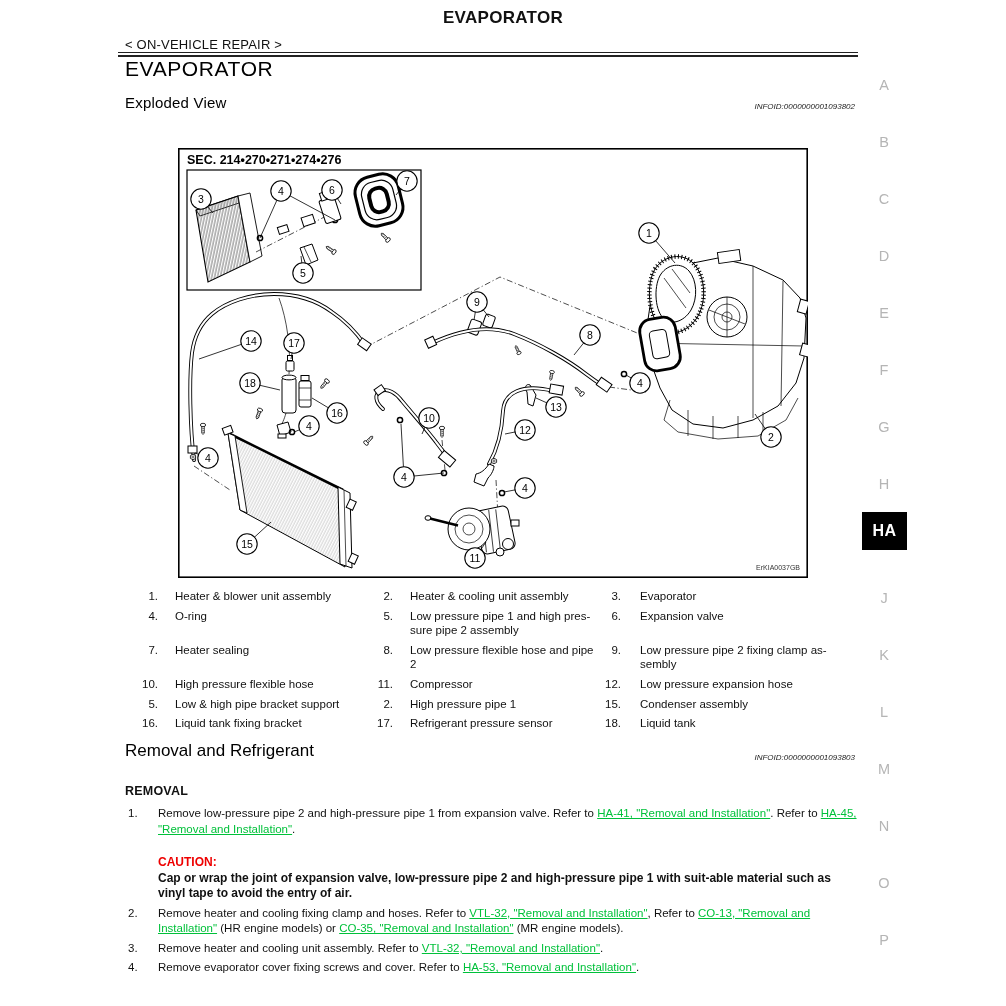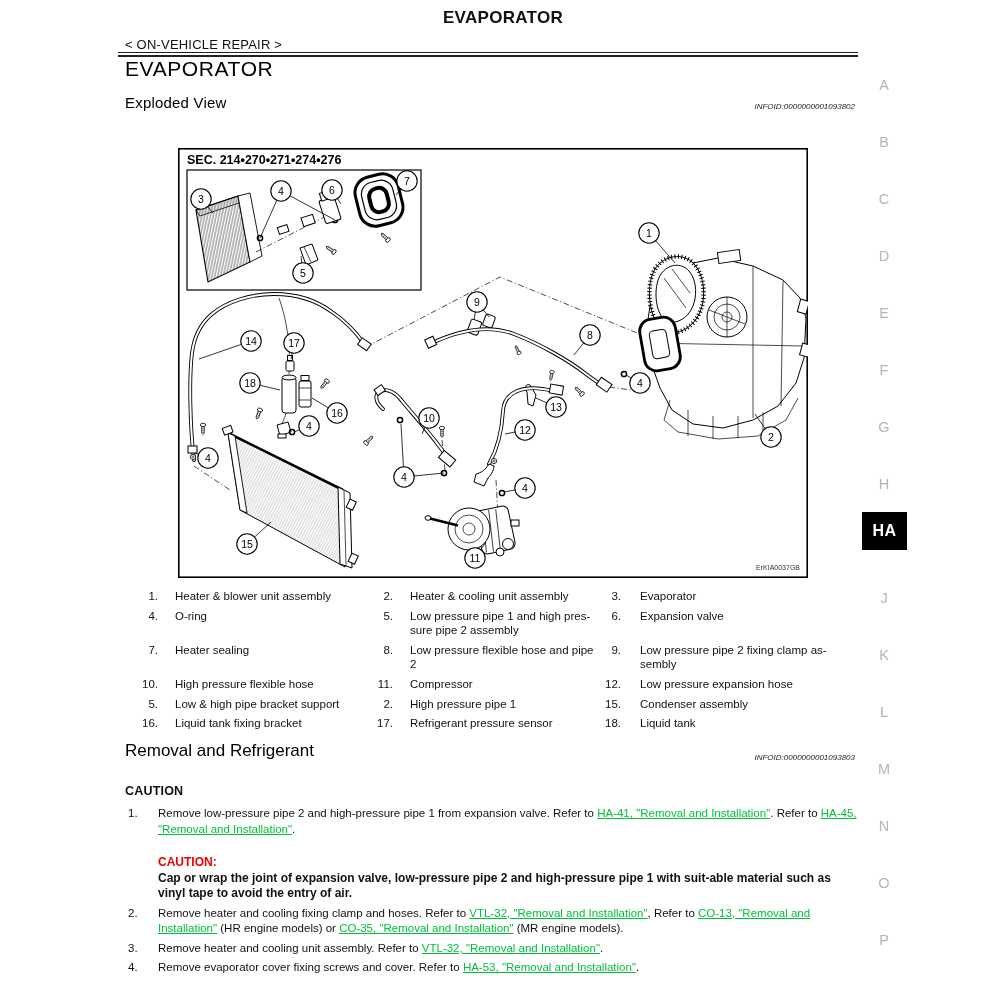--- a/index.html
+++ b/index.html
@@ -343,21 +343,21 @@
     <div class="pn">16.</div>
       <div class="pl">Liquid tank fixing bracket</div>
     <div class="pn">17.</div>
       <div class="pl">Refrigerant pressure sensor</div>
     <div class="pn">18.</div>
       <div class="pl">Liquid tank</div>
   </div>
 
   <div class="abs" id="ri">Removal and Refrigerant</div>
   <div class="abs infoid" id="info2">INFOID:0000000001093803</div>
-  <div class="abs" id="rem">CAUTION</div>
+  <div class="abs" id="rem">REMOVAL</div>
 
   <div class="abs" id="steps">
       <div class="step">
         <span class="snum">1.</span>
         <div class="sbody">Remove low-pressure pipe 2 and high-pressure pipe 1 from expansion valve. Refer to <a class="glink">HA-41, "Removal and Installation"</a>. Refer to <a class="glink">HA-45, "Removal and Installation"</a>.<div class="caut-label">CAUTION:</div><div class="caut-text">Cap or wrap the joint of expansion valve, low-pressure pipe 2 and high-pressure pipe 1 with suit-able material such as vinyl tape to avoid the entry of air.</div></div>
       </div>
       <div class="step">
         <span class="snum">2.</span>
         <div class="sbody">Remove heater and cooling fixing clamp and hoses. Refer to <a class="glink">VTL-32, "Removal and Installation"</a>, Refer to <a class="glink">CO-13, "Removal and Installation"</a> (HR engine models) or <a class="glink">CO-35, "Removal and Installation"</a> (MR engine models).</div>
       </div>

